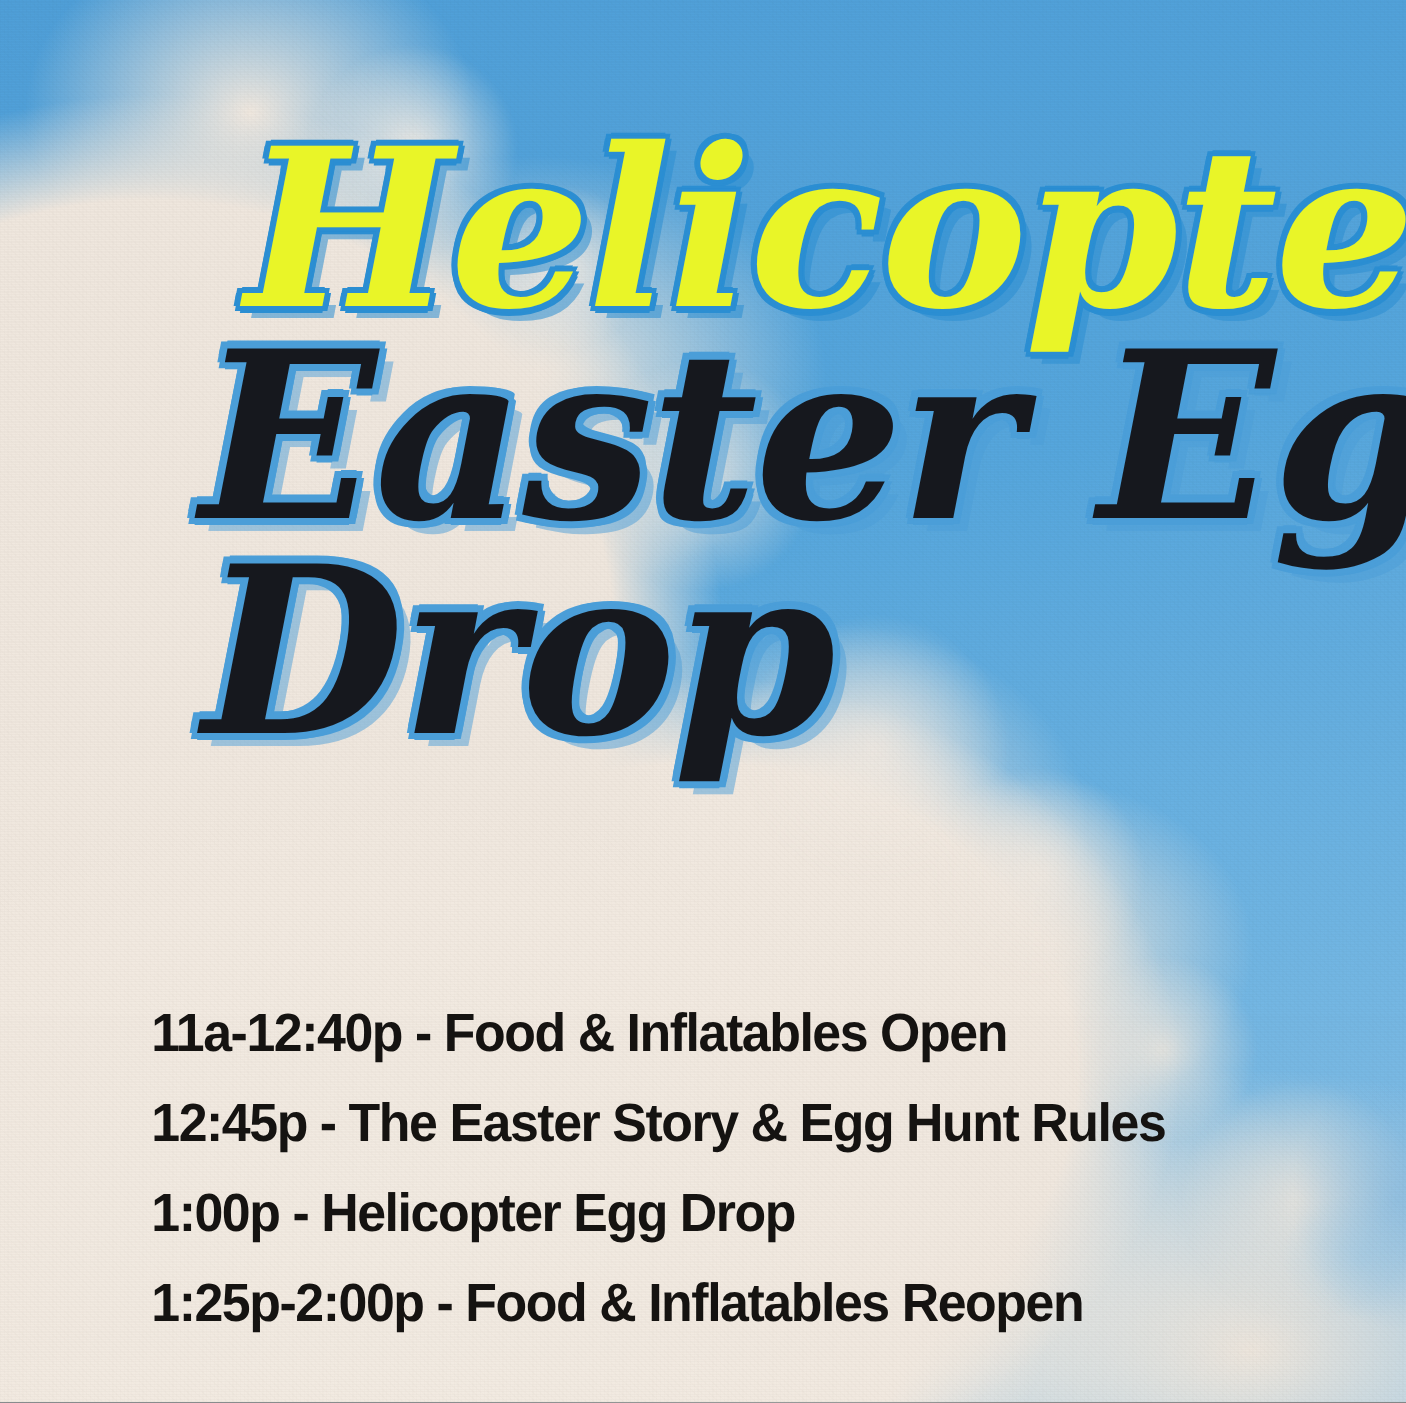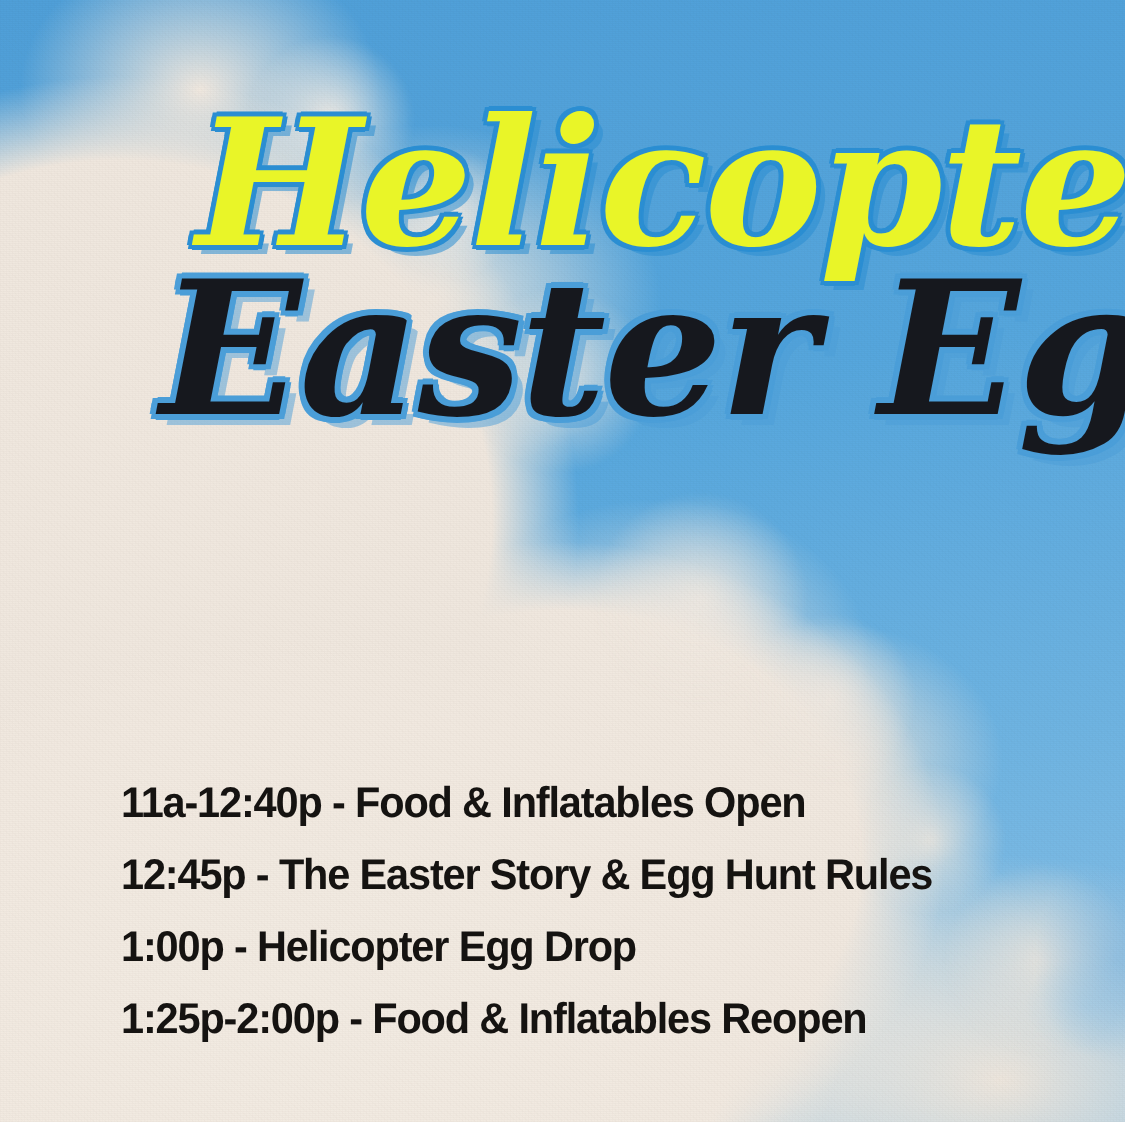--- a/index.html
+++ b/index.html
@@ -106,21 +106,21 @@
       -5px -5px 0 #4b9ed8, 5px -5px 0 #4b9ed8, -5px 5px 0 #4b9ed8, 5px 5px 0 #4b9ed8,
       11px 11px 0 rgba(75,158,216,0.5);
   }
   .tl-2 { margin-left: 160px; margin-top: 10px; }
   .tl-3 { margin-left: 162px; margin-top: 12px; }
 
   
   #schedule {
     position: absolute;
     left: 121px;
-    top: 782px;
+    top: 806px;
     z-index: 6;
   }
   .sched-line {
     font-family: "Liberation Sans", sans-serif;
     font-weight: 700;
     font-size: 43px;
     line-height: 1;
     color: #151311;
     letter-spacing: -0.028em;
     margin-bottom: 29px;
@@ -138,20 +138,21 @@
 
   <div class="bg-layer" id="sky"></div>
   <div class="bg-layer" id="cloud-main"></div>
   <div class="bg-layer" id="cloud-edge"></div>
   <div class="bg-layer" id="sky-wisp"></div>
   <div class="bg-layer" id="grain"></div>
 
   <div id="title-block">
     <div class="title-line tl-yellow tl-1">Helicopter</div>
     <div class="title-line tl-dark tl-2">Easter Egg</div>
+    <div class="title-line tl-dark tl-3">Drop</div>
   </div>
 
   <div id="schedule">
     <div class="sched-line">11a-12:40p - Food &amp; Inflatables Open</div>
     <div class="sched-line">12:45p - The Easter Story &amp; Egg Hunt Rules</div>
     <div class="sched-line">1:00p - Helicopter Egg Drop</div>
     <div class="sched-line">1:25p-2:00p - Food &amp; Inflatables Reopen</div>
   </div>
 
 </div>

